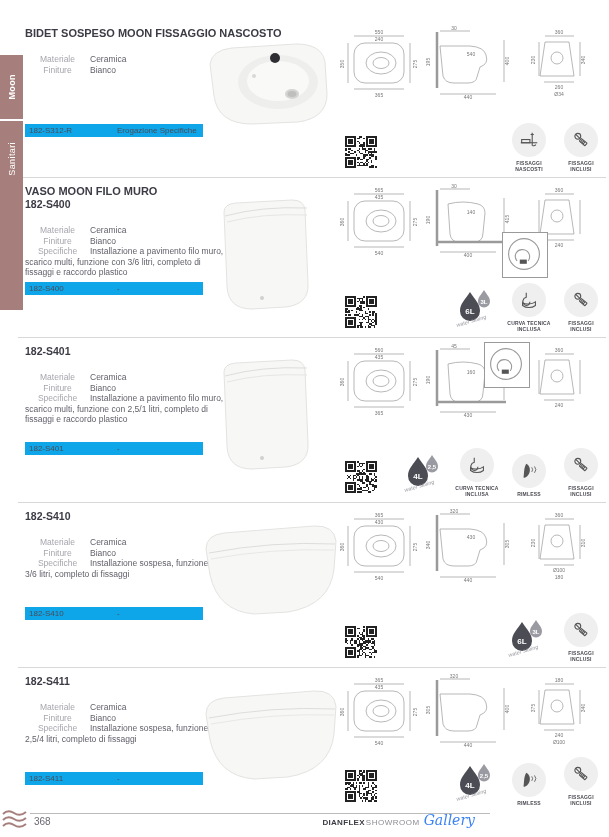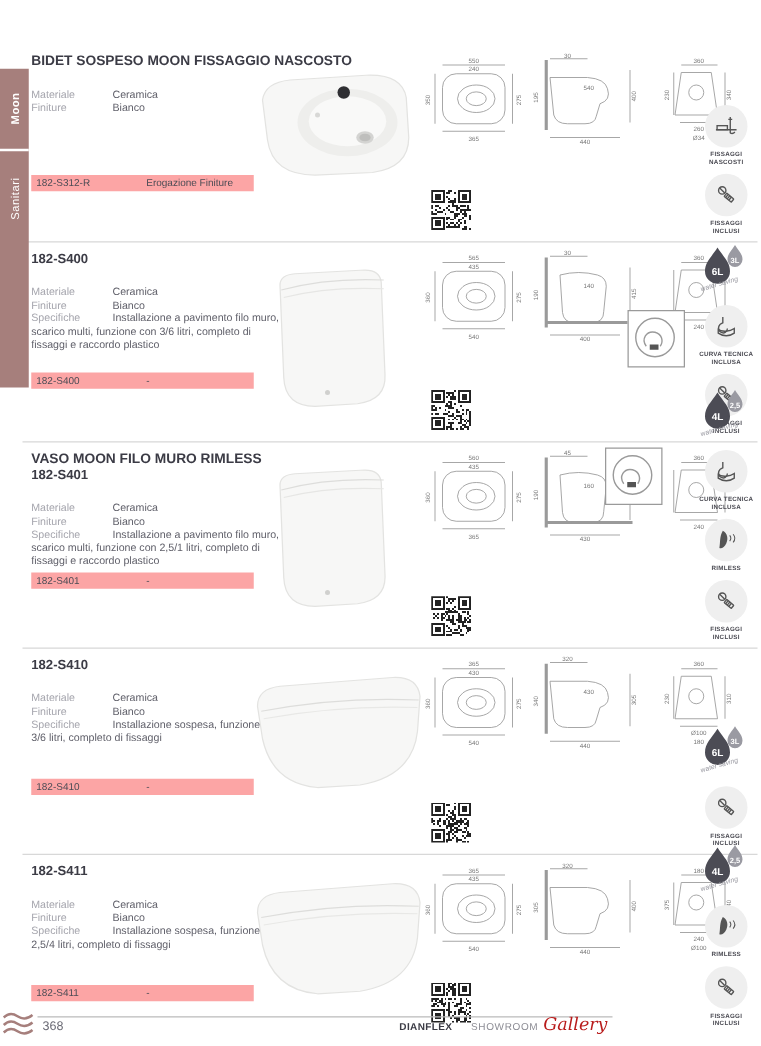--- a/index.html
+++ b/index.html
@@ -1,54 +1,54 @@
 <!DOCTYPE html>
 <html><head>
 <meta charset="utf-8">
 <style>
   html,body{margin:0;padding:0;}
   body{width:609px;height:837px;position:relative;background:#fff;overflow:hidden;
        font-family:"Liberation Sans",sans-serif;color:#5f5f69;}
-  .page{padding-top:36px;border-radius:27px;}
+  .page{padding-top:20px;border-radius:27px;}
   .sec{position:relative;}
   .sec::after{content:"";position:absolute;left:18px;right:3px;bottom:0;border-bottom:1px solid #d8d8d8;}
   .sec:last-of-type::after{display:none;}
   .lcol{position:absolute;left:25px;top:7px;width:340px;}
   .title{margin:0;font-size:11px;font-weight:bold;color:#3b3b45;line-height:13px;letter-spacing:0;}
   .pcode{font-size:10.5px;font-weight:bold;color:#3b3b45;line-height:13px;}
   .specs{margin-top:14px;width:205px;font-size:8.5px;line-height:10.5px;color:#5f5f69;}
-  .lbl{display:inline-block;width:65px;color:#a5a5ad;vertical-align:top;}
+  .lbl{display:inline-block;width:65px;color:#a5a5ad;vertical-align:top;text-align:center;}
   .sp{margin:0;}
-  .rowbar{position:absolute;left:25px;top:104px;width:178px;height:13px;background:#fca5a5;
+  .rowbar{position:absolute;left:25px;top:104px;width:178px;height:13px;background:#0ea5e9;
           display:flex;align-items:center;font-size:8px;color:#4c4c55;}
   .rcode{width:88px;padding-left:4px;}
   .photo{position:absolute;left:196px;top:14px;}
   .drawings{position:absolute;left:334px;top:6px;width:272px;height:100px;display:flex;gap:2px;}
   .detail{position:absolute;width:44px;height:44px;border:1px solid #9a9a9a;background:#fff;}
   .detail.low{left:168px;top:48px;}
   .detail.high{left:150px;top:-2px;}
   .qr{position:absolute;left:345px;bottom:10px;width:32px;height:32px;}
-  .badges{position:absolute;right:5px;bottom:6px;display:flex;align-items:flex-end;gap:6px;flex-direction:column;}
+  .badges{position:absolute;right:5px;bottom:6px;display:flex;align-items:flex-end;gap:6px;}
   .badge{display:flex;flex-direction:column;align-items:center;width:46px;}
   .bcirc{width:34px;height:34px;border-radius:50%;background:#efefef;display:flex;align-items:center;justify-content:center;}
   .bcirc svg{width:22px;height:22px;}
   .blab{margin-top:3px;font-size:5px;font-weight:bold;color:#4a4a52;text-align:center;line-height:6px;letter-spacing:.2px;}
   .wbadge{padding-bottom:1px;}
   .sidebar{position:absolute;left:0;top:55px;width:23px;height:255px;background:#a67f7c;z-index:5;}
   .seg-moon{height:64px;border-bottom:2px solid #fff;display:flex;align-items:center;justify-content:center;}
   .seg-san{height:76px;display:flex;align-items:center;justify-content:center;}
   .vtext{writing-mode:vertical-rl;transform:rotate(180deg);color:#fff;font-size:9px;letter-spacing:.4px;}
   .seg-moon .vtext{font-weight:bold;}
   .footer{position:absolute;left:0;top:806px;width:493px;height:31px;}
   .fline{position:absolute;left:30px;right:3px;top:7px;border-top:1px solid #bbb;}
   .fpage{position:absolute;left:34px;top:10px;font-size:10px;color:#6a6a74;}
-  .fbrand{position:absolute;right:7px;top:9px;display:flex;align-items:baseline;font-size:8px;}
+  .fbrand{position:absolute;right:18px;top:9px;display:flex;align-items:baseline;font-size:8px;}
   .fbrand .b1{font-weight:bold;color:#3b3b45;letter-spacing:.3px;}
-  .fbrand .b2{color:#8c8c94;letter-spacing:.5px;margin-left:15px;}
-  .fbrand .bs{font-family:"DejaVu Serif",serif;font-style:italic;font-size:14px;color:#b91c1c;margin-left:4px;line-height:10px;}
+  .fbrand .b2{color:#8c8c94;letter-spacing:.5px;margin-left:1px;}
+  .fbrand .bs{font-family:"DejaVu Serif",serif;font-style:italic;font-size:14px;color:#3b82f6;margin-left:4px;line-height:10px;}
   .flogo{position:absolute;left:2px;top:1px;}
 </style>
 </head>
 <body>
 
 <div class="sidebar">
   <div class="seg-moon">
     <span class="vtext">Moon</span>
   </div>
   <div class="seg-san">
@@ -61,21 +61,21 @@
   <section class="sec" style="height:158px">
     <div class="lcol">
       <h2 class="title">BIDET SOSPESO MOON FISSAGGIO NASCOSTO</h2>
       <div class="specs">
         <div class="srow"><span class="lbl">Materiale</span><span class="val">Ceramica</span></div>
         <div class="srow"><span class="lbl">Finiture</span><span class="val">Bianco</span></div>
       </div>
     </div>
     <div class="rowbar">
       <span class="rcode">182-S312-R</span>
-      <span class="rdesc">Erogazione Finiture</span>
+      <span class="rdesc">Erogazione Specifiche</span>
     </div>
     <div class="photo"><svg width="138" height="100" viewBox="0 0 138 100">
     <path d="M14,30 Q16,16 36,14 L100,10 Q126,10 129,28 L131,60 Q131,84 102,88 L56,90 Q22,90 18,62 Z" fill="#f7f7f6" stroke="#e3e3e1"></path>
     <ellipse cx="82" cy="48" rx="40" ry="27" fill="#eeeeec"></ellipse>
     <ellipse cx="82" cy="47" rx="31" ry="20" fill="#f9f9f8"></ellipse>
     <circle cx="79" cy="24" r="5" fill="#2f2f33"></circle>
     <circle cx="58" cy="42" r="2" fill="#d8d8d6"></circle>
     <ellipse cx="96" cy="60" rx="7" ry="5" fill="#d4d4d2"></ellipse>
     <ellipse cx="96" cy="60" rx="4.5" ry="3" fill="#bfbfbd"></ellipse>
         </svg></div>
@@ -275,20 +275,21 @@
               </g>
             </svg>
           </div>
           <div class="blab">FISSAGGI INCLUSI</div>
         </div>
       </div>
   </section>
 
   <section class="sec" style="height:160px">
     <div class="lcol">
+      <h2 class="title">VASO MOON FILO MURO</h2>
       <div class="pcode">182-S400</div>
       <div class="specs">
         <div class="srow"><span class="lbl">Materiale</span><span class="val">Ceramica</span></div>
         <div class="srow"><span class="lbl">Finiture</span><span class="val">Bianco</span></div>
         <p class="sp"><span class="lbl">Specifiche</span><span class="spv">Installazione a pavimento filo muro, scarico multi, funzione con 3/6 litri, completo di fissaggi e raccordo plastico</span></p>
       </div>
     </div>
     <div class="rowbar">
       <span class="rcode">182-S400</span>
       <span class="rdesc">-</span>
@@ -507,21 +508,20 @@
               </g>
             </svg>
           </div>
           <div class="blab">FISSAGGI INCLUSI</div>
         </div>
       </div>
   </section>
 
   <section class="sec" style="height:165px">
     <div class="lcol">
-      <h2 class="title">VASO MOON FILO MURO RIMLESS</h2>
       <div class="pcode">182-S401</div>
       <div class="specs">
         <div class="srow"><span class="lbl">Materiale</span><span class="val">Ceramica</span></div>
         <div class="srow"><span class="lbl">Finiture</span><span class="val">Bianco</span></div>
         <p class="sp"><span class="lbl">Specifiche</span><span class="spv">Installazione a pavimento filo muro, scarico multi, funzione con 2,5/1 litri, completo di fissaggi e raccordo plastico</span></p>
       </div>
     </div>
     <div class="rowbar">
       <span class="rcode">182-S401</span>
       <span class="rdesc">-</span>

